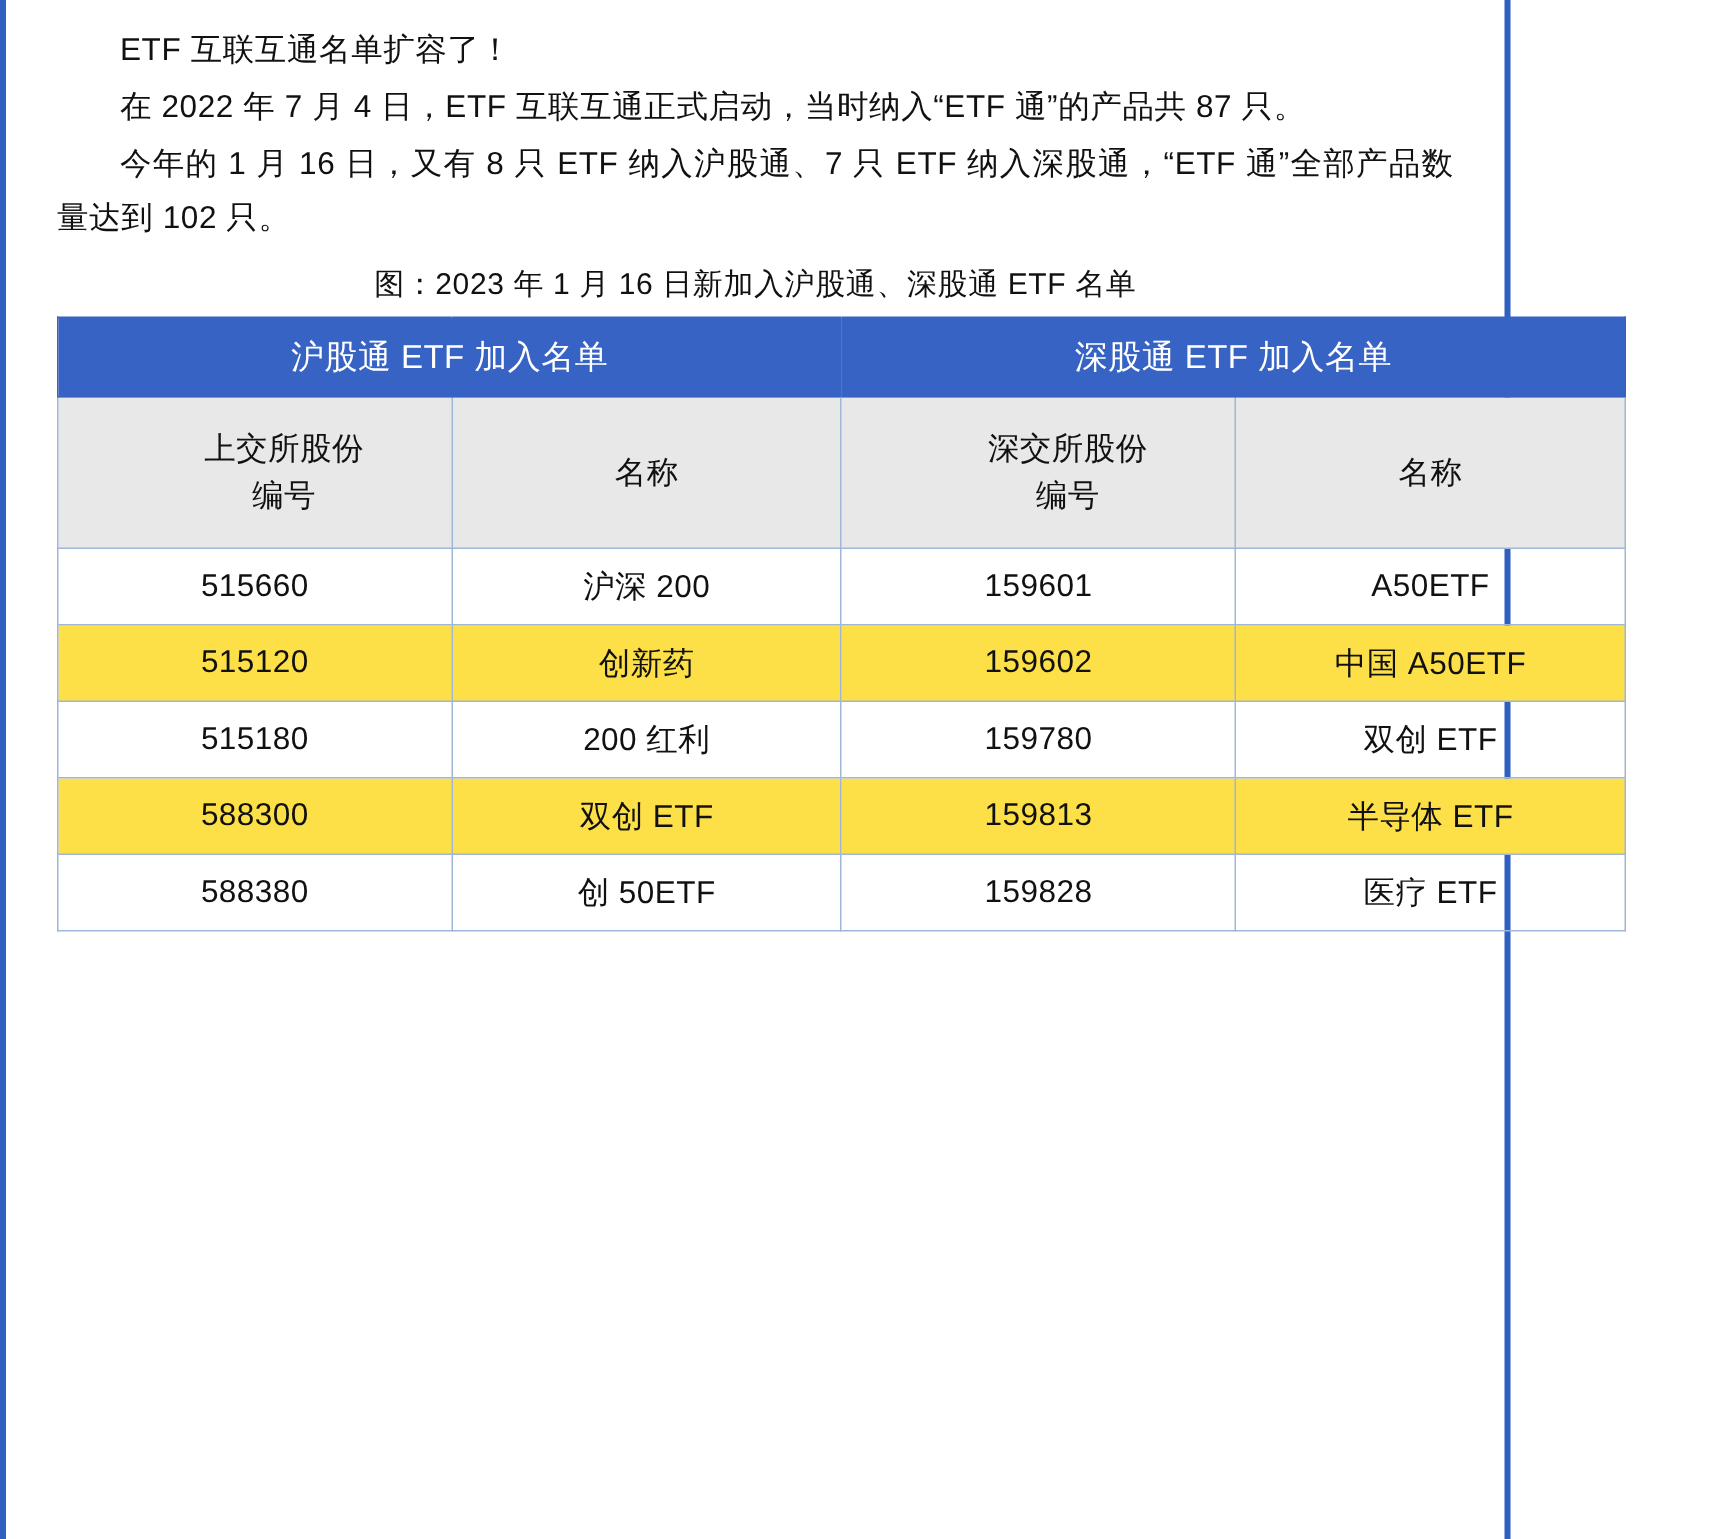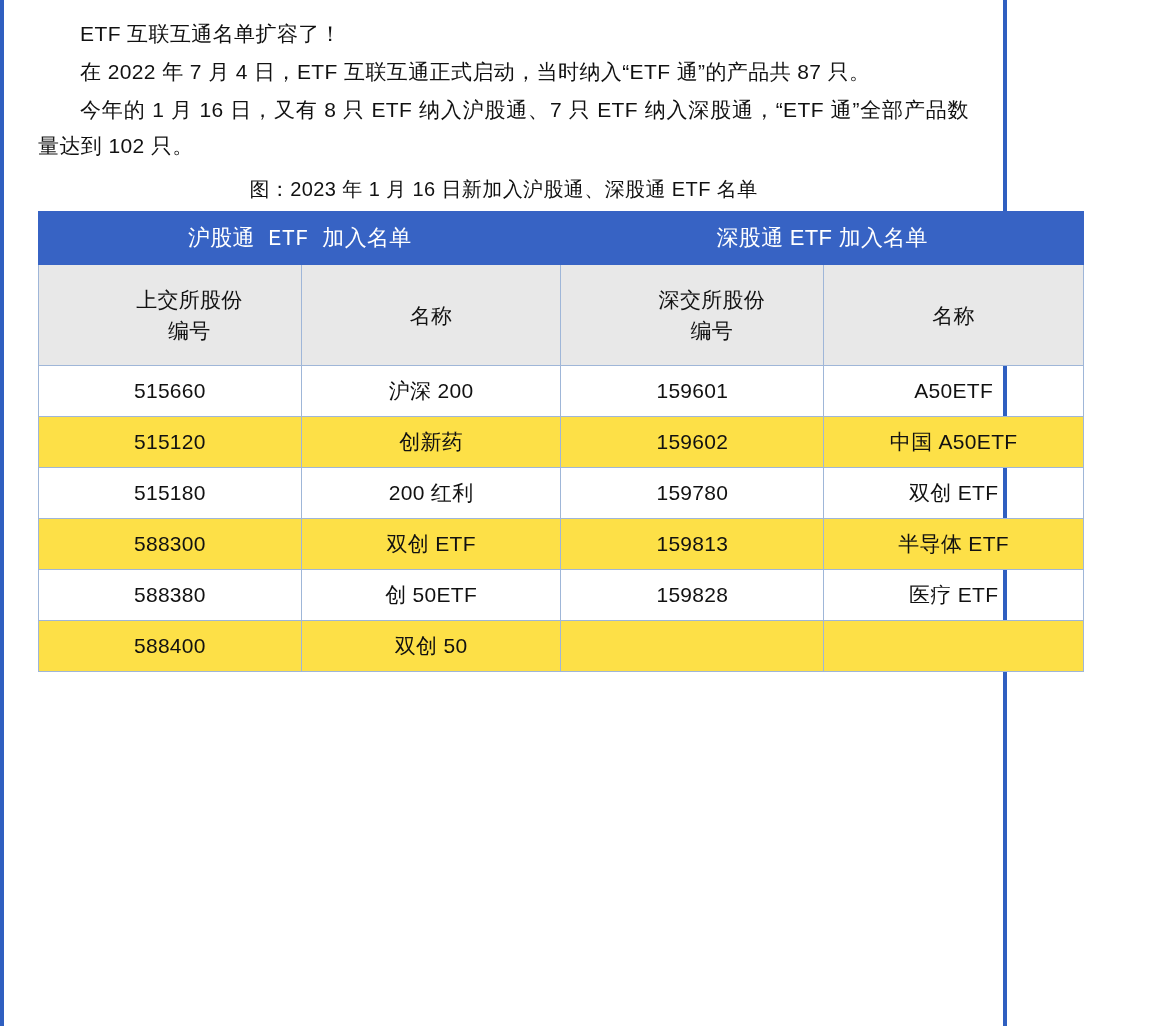--- a/index.html
+++ b/index.html
@@ -63,21 +63,20 @@
   }
   tr.head-row th {
     background: #3763c4;
     color: #ffffff;
     height: 52px;
     font-size: 22px;
     border: 1px solid #3763c4;
   }
   tr.head-row th.left-head {
     border-right: 1px dashed #c9d6ee;
-    font-family: Liberation Mono, monospace;
   }
   tr.sub-row td {
     background: #e8e8e8;
     height: 100px;
     line-height: 1.5;
     font-size: 21px;
   }
   tr.alt td {
     background: #fde047;
   }
@@ -154,23 +153,17 @@
           <td>双创 ETF</td>
           <td>159813</td>
           <td>半导体 ETF</td>
         </tr>
         <tr>
           <td>588380</td>
           <td>创 50ETF</td>
           <td>159828</td>
           <td>医疗 ETF</td>
         </tr>
-        <tr class="alt">
-          <td>588400</td>
-          <td>双创 50</td>
-          <td></td>
-          <td></td>
-        </tr>
       </tbody>
     </table>
 
   </div>
 </div>
 
 </body></html>

